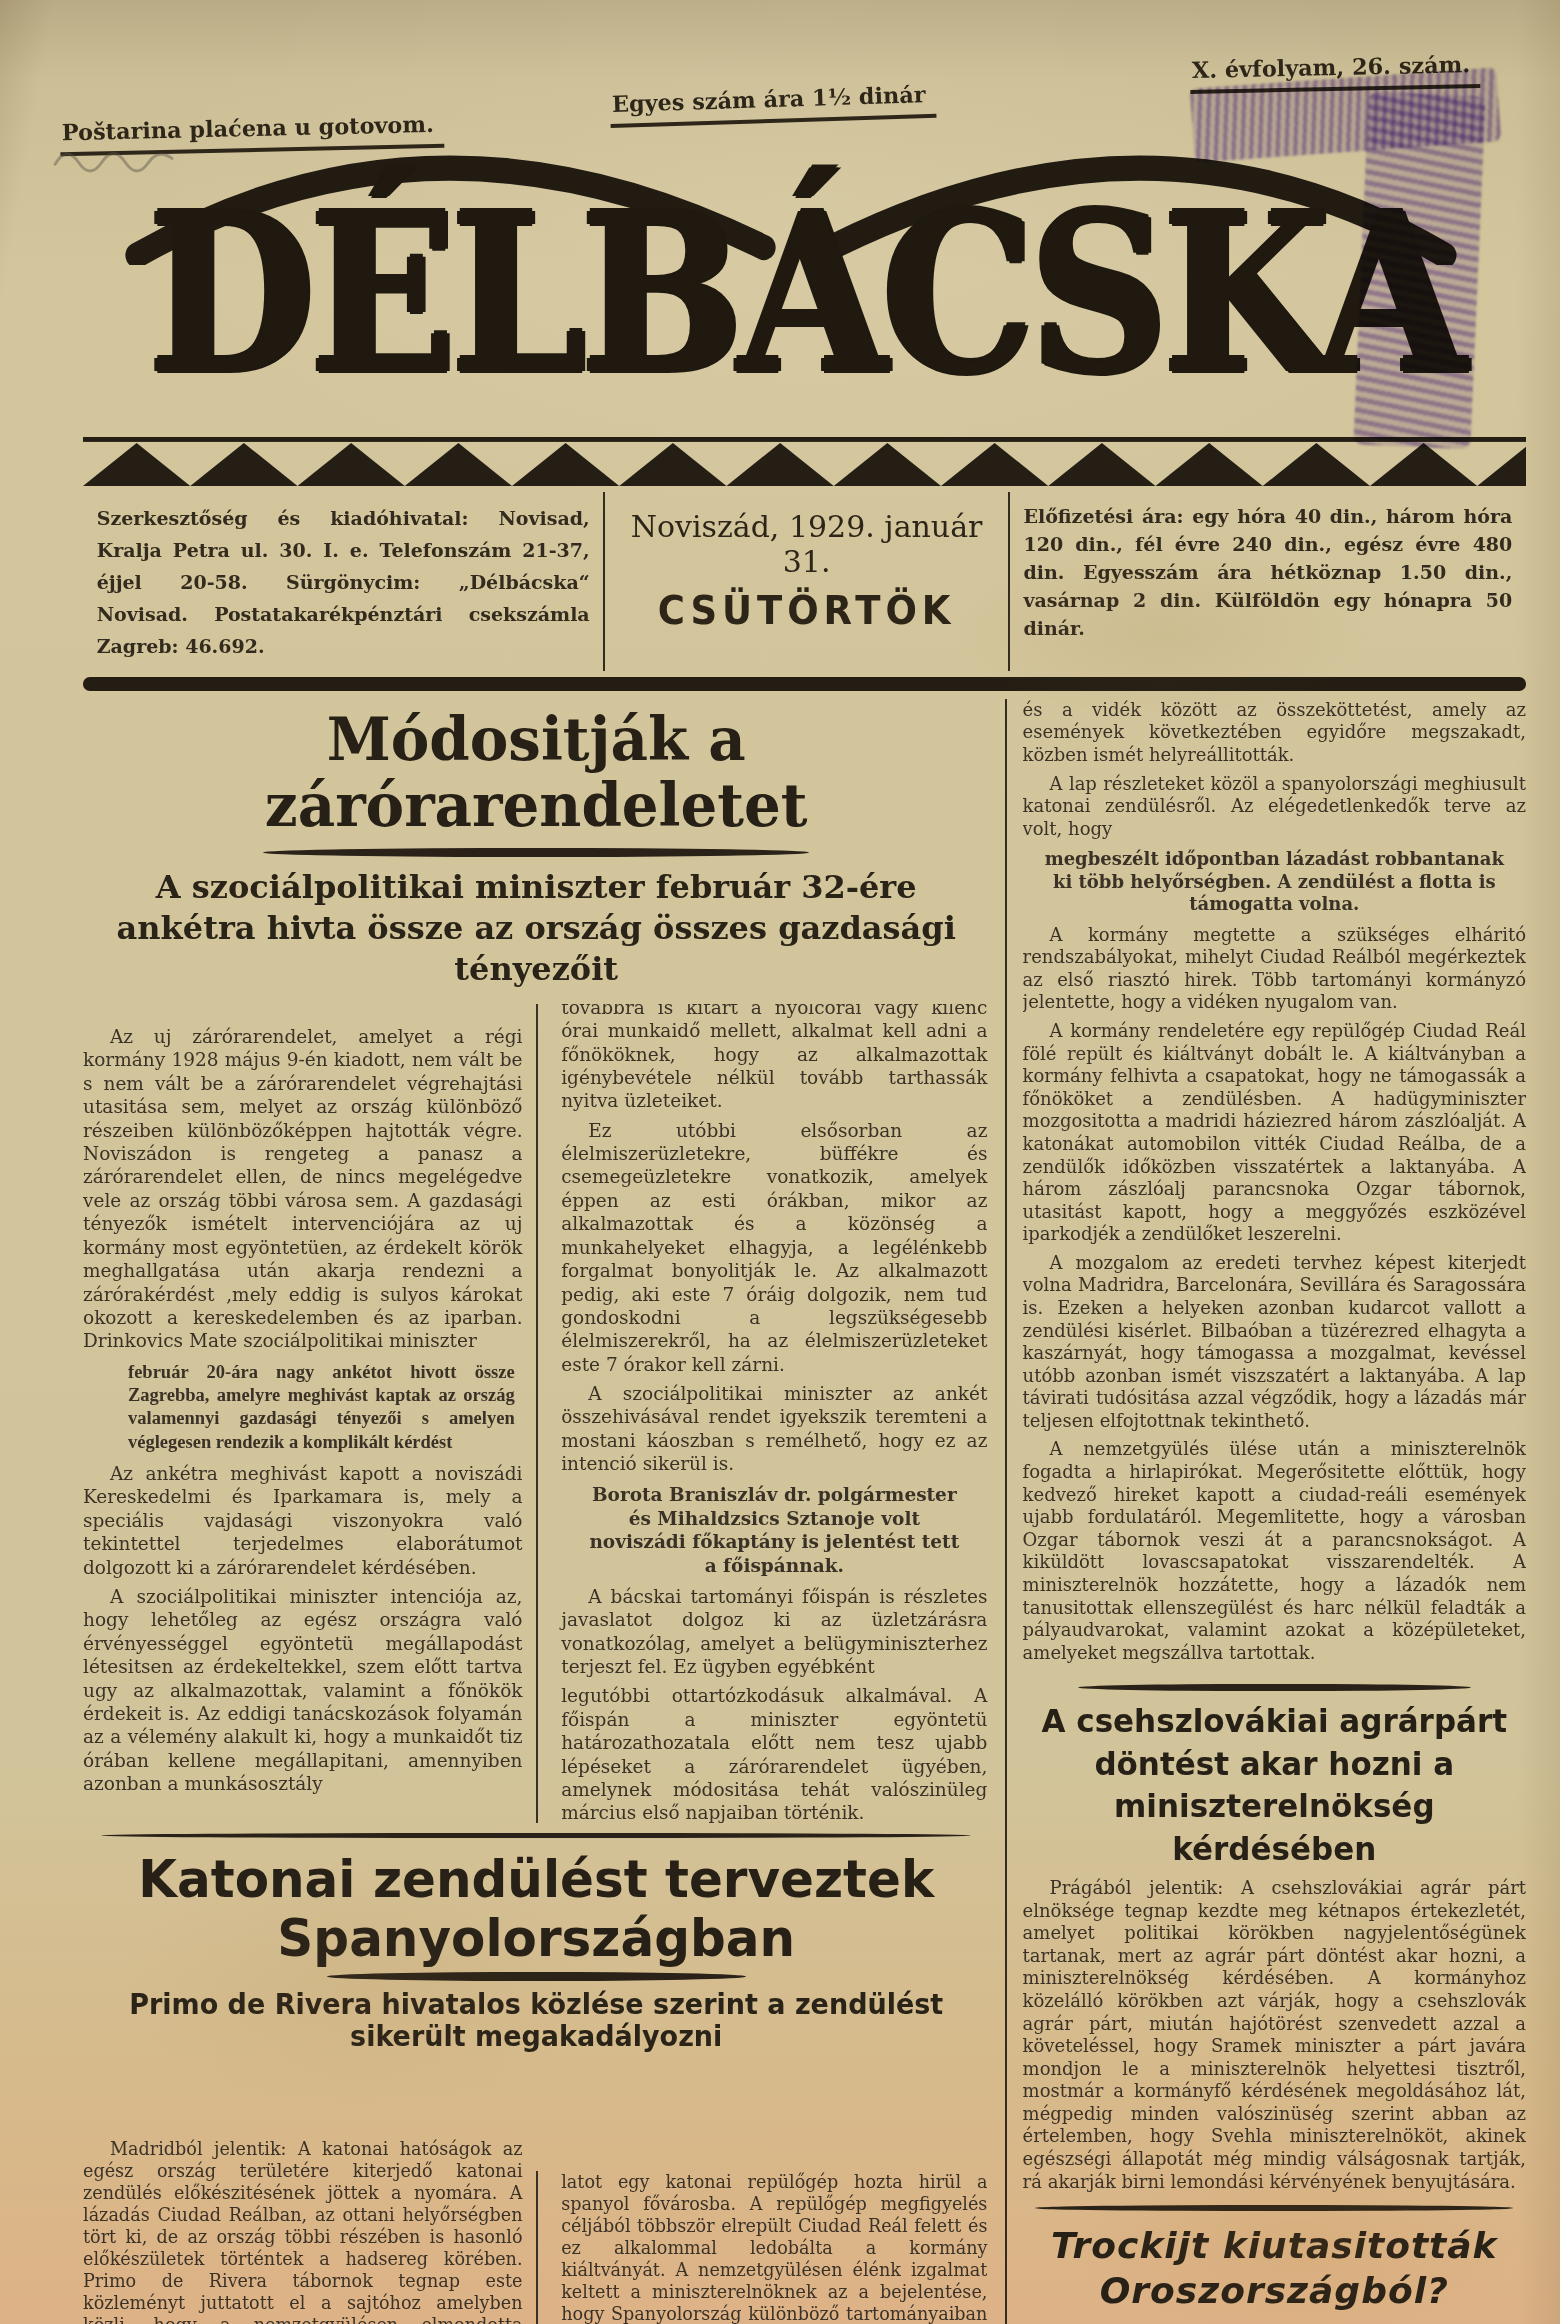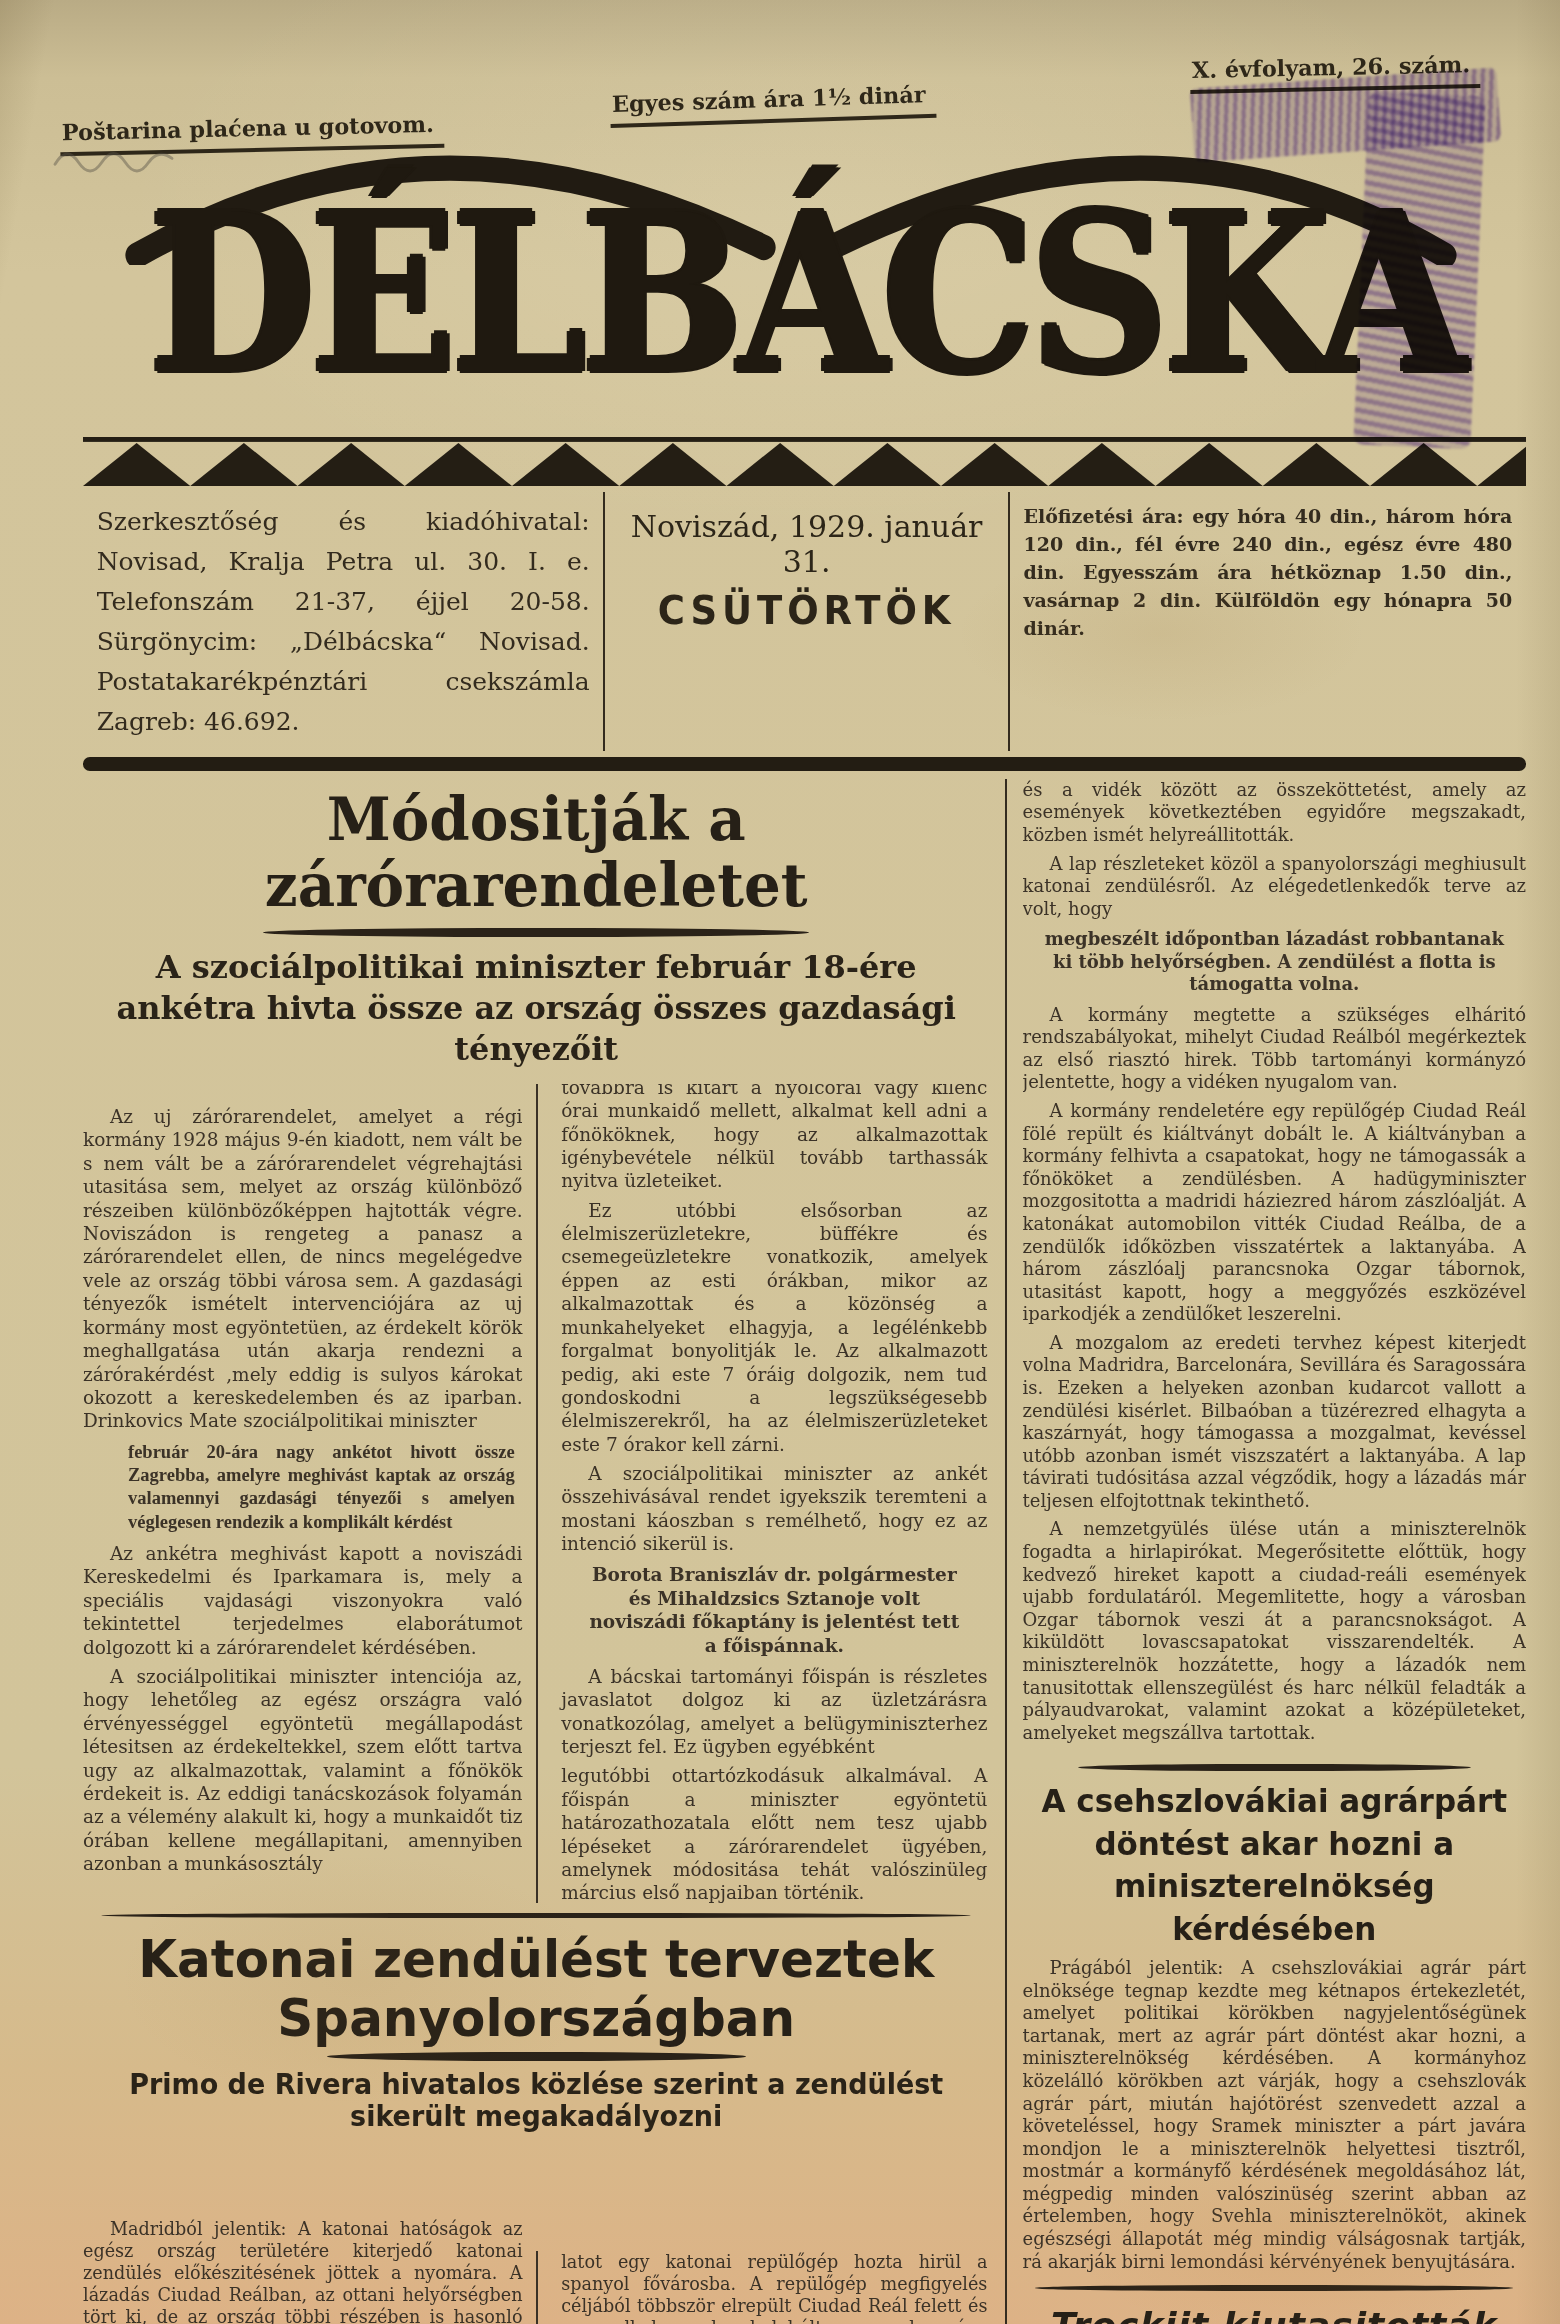--- a/index.html
+++ b/index.html
@@ -29,21 +29,21 @@
     position:absolute;top:25px;left:0;width:100%;margin:0;text-align:center;
     font-size:193px;line-height:215px;font-weight:bold;color:#1f1910;letter-spacing:-5.9px;
     transform:scaleY(1.14);transform-origin:top center;
     text-shadow:2.9px 0 0 #1f1910,-2.9px 0 0 #1f1910,0 2px 0 #1f1910,0 -2px 0 #1f1910;
   }
   .zigzag{display:block;width:100%;height:51px;}
 
   
   .infobar{display:flex;align-items:stretch;margin-top:3.9px;}
   .info-cell{padding:9.8px 13.7px;}
-  .info-left{width:493px;font-size:25px;line-height:40px;font-weight:normal;color:#332b1e;text-align:justify;}
+  .info-left{width:493px;font-size:19px;line-height:32px;font-weight:bold;color:#332b1e;text-align:justify;}
   .info-center{width:375px;text-align:center;border-left:2.9px solid #332b1e;border-right:2.9px solid #332b1e;}
   .info-date{font-size:30px;font-weight:normal;color:#2c2518;margin-top:7.8px;}
   .info-day{font-family:"DejaVu Sans","Liberation Sans",sans-serif;font-size:37px;font-weight:bold;
     letter-spacing:4.9px;color:#2c2518;margin-top:9.8px;transform:scaleY(1.05);}
   .info-right{flex:1;font-size:19px;line-height:28px;font-weight:bold;color:#332b1e;text-align:justify;}
   .thickbar{height:13.7px;background:#231d13;border-radius:6.8px;margin-top:5.9px;}
 
   
   .content{display:flex;margin-top:7.8px;}
   .left-zone{width:922px;padding-right:15.6px;box-sizing:border-box;}
@@ -149,21 +149,21 @@
       <div class="info-cell info-right">Előfizetési ára: egy hóra 40 din., három hóra 120 din., fél évre 240 din., egész évre 480 din. Egyesszám ára hétköznap 1.50 din., vasárnap 2 din. Külföldön egy hónapra 50 dinár.</div>
     </div>
     <div class="thickbar"></div>
 
     <div class="content">
 
       <div class="left-zone">
 
         <h2 class="headline1">Módositják a zárórarendeletet</h2>
         <div class="lens w1"></div>
-        <h3 class="subhead1">A szociálpolitikai miniszter február 18-ére ankétra hivta össze az ország összes gazdasági tényezőit</h3>
+        <h3 class="subhead1">A szociálpolitikai miniszter február 32-ére ankétra hivta össze az ország összes gazdasági tényezőit</h3>
         <div class="cols">
           <div class="c">
               <p class="para">Az uj zárórarendelet, amelyet a régi kormány 1928 május 9-én kiadott, nem vált be s nem vált be a zárórarendelet végrehajtási utasitása sem, melyet az ország különböző részeiben különbözőképpen hajtották végre. Noviszádon is rengeteg a panasz a zárórarendelet ellen, de nincs megelégedve vele az ország többi városa sem. A gazdasági tényezők ismételt intervenciójára az uj kormány most egyöntetüen, az érdekelt körök meghallgatása után akarja rendezni a zárórakérdést ,mely eddig is sulyos károkat okozott a kereskedelemben és az iparban. Drinkovics Mate szociálpolitikai miniszter</p>
               <p class="para binset">február 20-ára nagy ankétot hivott össze Zagrebba, amelyre meghivást kaptak az ország valamennyi gazdasági tényezői s amelyen véglegesen rendezik a komplikált kérdést</p>
               <p class="para">Az ankétra meghivást kapott a noviszádi Kereskedelmi és Iparkamara is, mely a speciális vajdasági viszonyokra való tekintettel terjedelmes elaborátumot dolgozott ki a zárórarendelet kérdésében.</p>
               <p class="para">A szociálpolitikai miniszter intenciója az, hogy lehetőleg az egész országra való érvényességgel egyöntetü megállapodást létesitsen az érdekeltekkel, szem előtt tartva ugy az alkalmazottak, valamint a főnökök érdekeit is. Az eddigi tanácskozások folyamán az a vélemény alakult ki, hogy a munkaidőt tiz órában kellene megállapitani, amennyiben azonban a munkásosztály</p>
             </div>
           <div class="c">
               <p class="para noind">továbbra is kitart a nyolcórai vagy kilenc órai munkaidő mellett, alkalmat kell adni a főnököknek, hogy az alkalmazottak igénybevétele nélkül tovább tarthassák nyitva üzleteiket.</p>
               <p class="para">Ez utóbbi elsősorban az élelmiszerüzletekre, büffékre és csemegeüzletekre vonatkozik, amelyek éppen az esti órákban, mikor az alkalmazottak és a közönség a munkahelyeket elhagyja, a legélénkebb forgalmat bonyolitják le. Az alkalmazott pedig, aki este 7 óráig dolgozik, nem tud gondoskodni a legszükségesebb élelmiszerekről, ha az élelmiszerüzleteket este 7 órakor kell zárni.</p>

